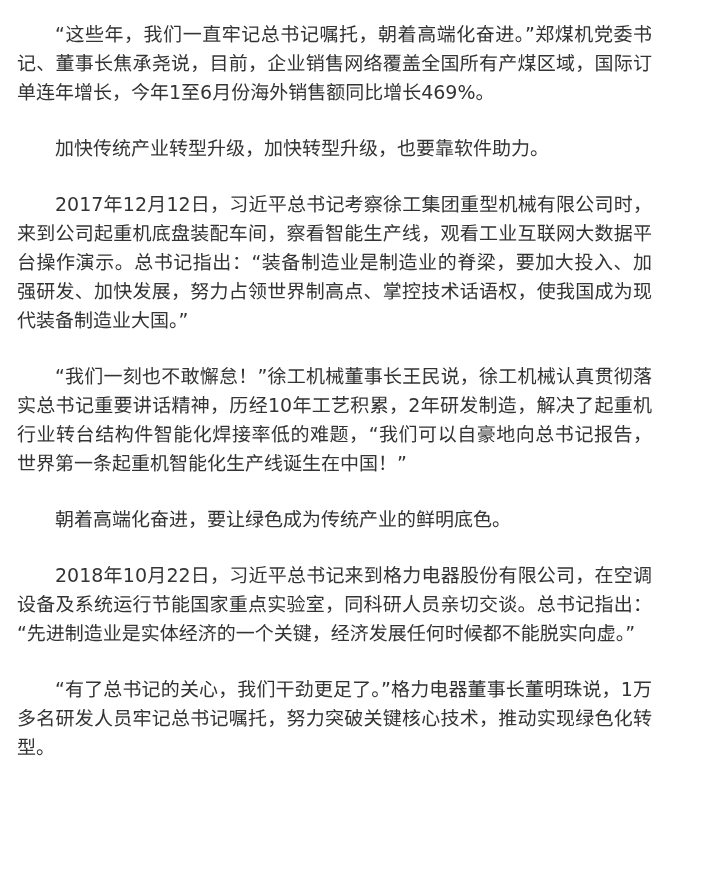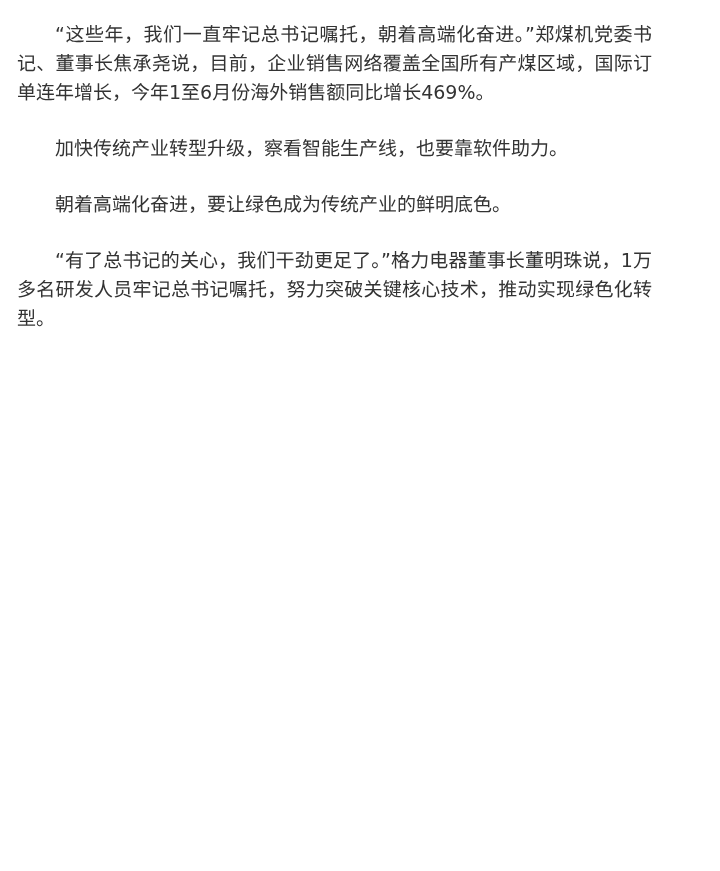--- a/index.html
+++ b/index.html
@@ -30,16 +30,19 @@
   }
   .article-body p:last-child {
     margin-bottom: 17px;
   }
 </style>
 </head>
 <body style="background: rgb(255, 255, 255);">
 
 <main class="article-body" style="color: rgb(51, 51, 51);">
   <p>“这些年，我们一直牢记总书记嘱托，朝着高端化奋进。”郑煤机党委书记、董事长焦承尧说，目前，企业销售网络覆盖全国所有产煤区域，国际订单连年增长，今年1至6月份海外销售额同比增长469%。</p>
-  <p>加快传统产业转型升级，察看智能生产线，也要靠软件助力。</p>
+  <p>加快传统产业转型升级，加快转型升级，也要靠软件助力。</p>
+  <p>2017年12月12日，习近平总书记考察徐工集团重型机械有限公司时，来到公司起重机底盘装配车间，察看智能生产线，观看工业互联网大数据平台操作演示。总书记指出：“装备制造业是制造业的脊梁，要加大投入、加强研发、加快发展，努力占领世界制高点、掌控技术话语权，使我国成为现代装备制造业大国。”</p>
+  <p>“我们一刻也不敢懈怠！”徐工机械董事长王民说，徐工机械认真贯彻落实总书记重要讲话精神，历经10年工艺积累，2年研发制造，解决了起重机行业转台结构件智能化焊接率低的难题，“我们可以自豪地向总书记报告，世界第一条起重机智能化生产线诞生在中国！”</p>
   <p>朝着高端化奋进，要让绿色成为传统产业的鲜明底色。</p>
+  <p>2018年10月22日，习近平总书记来到格力电器股份有限公司，在空调设备及系统运行节能国家重点实验室，同科研人员亲切交谈。总书记指出：“先进制造业是实体经济的一个关键，经济发展任何时候都不能脱实向虚。”</p>
   <p>“有了总书记的关心，我们干劲更足了。”格力电器董事长董明珠说，1万多名研发人员牢记总书记嘱托，努力突破关键核心技术，推动实现绿色化转型。</p>
 </main>
 
 </body></html>

